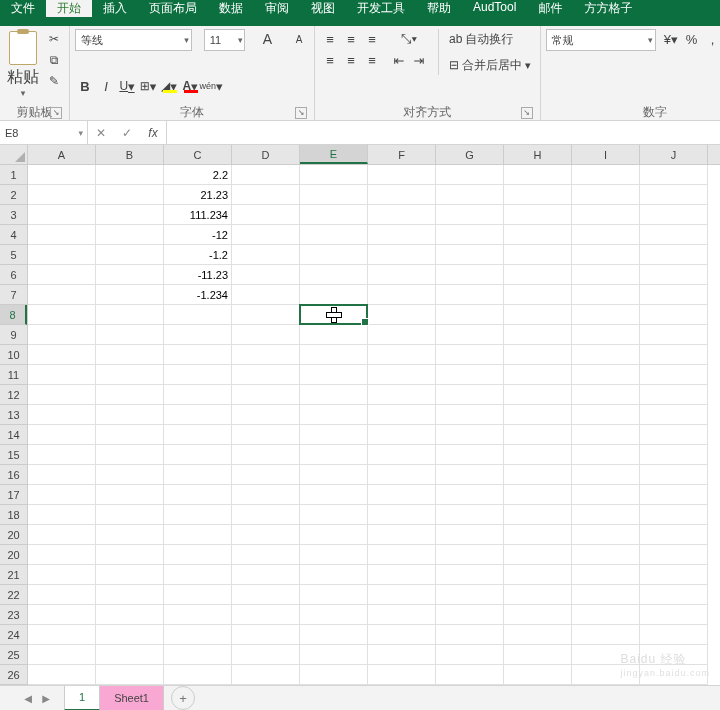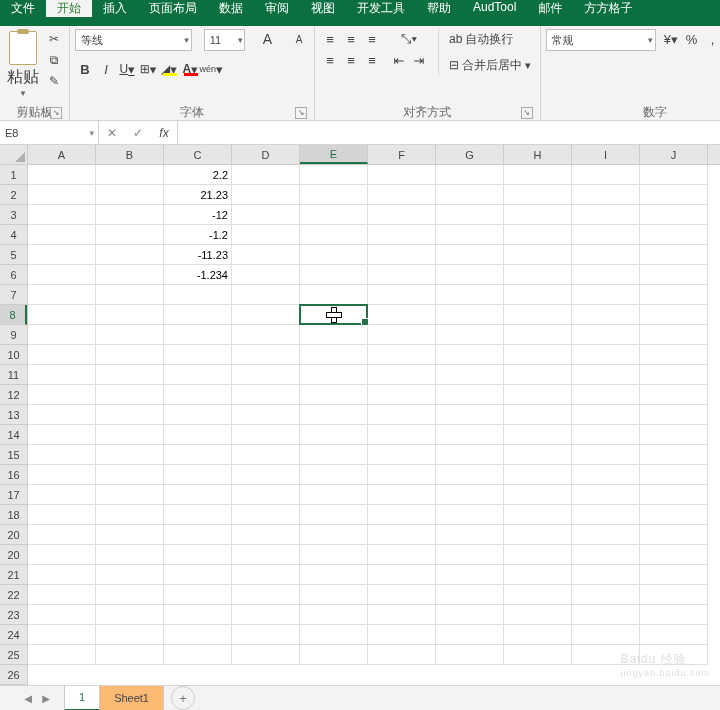--- a/index.html
+++ b/index.html
@@ -12,34 +12,34 @@
 .group{border-right:1px solid #d4d4d4;display:flex;flex-direction:column;padding:3px 5px 0 5px}
 .group .body{flex:1;display:flex;align-items:flex-start;gap:3px}
 .group .label{text-align:center;font-size:11px;color:#666;padding:1px 0;position:relative;height:17px}
 .group .label .launcher{position:absolute;right:2px;bottom:1px;width:12px;height:12px;border:1px solid #aaa;font-size:8px;line-height:9px;color:#666;cursor:pointer}
 .btncol{display:flex;flex-direction:column;align-items:center;justify-content:flex-start;gap:1px}
 .smallbtn{width:20px;height:20px;display:flex;align-items:center;justify-content:center;cursor:pointer;border:1px solid transparent;font-size:13px;color:#444}
 .paste-btn{width:36px;display:flex;flex-direction:column;align-items:center;cursor:pointer;padding-top:2px}
 .paste-icon{width:28px;height:34px;background:linear-gradient(#fff,#fff) padding-box;border:1px solid #bfa76a;border-radius:2px;position:relative}
 .paste-icon::before{content:"";position:absolute;top:-3px;left:7px;width:12px;height:5px;background:#bfa76a;border-radius:2px}
 .paste-label{font-size:16px;color:#444;margin-top:2px}
-.font-row1{display:flex;gap:12px;margin-bottom:5px}
+.font-row1{display:flex;gap:12px;margin-bottom:22px}
 .combo{height:22px;border:1px solid #c0c0c0;background:#fff;display:flex;align-items:center;padding:0 14px 0 5px;position:relative;font-size:11px;color:#444;cursor:pointer}
 .combo::after{content:"▾";position:absolute;right:2px;font-size:9px;color:#666}
 .font-row2{display:flex;gap:1px}
 .bold{font-weight:bold}
 .ital{font-style:italic}
 .uline{text-decoration:underline}
 .colorpatch{width:14px;height:3px;position:absolute;bottom:2px;left:3px}
 .align-grid{display:grid;grid-template-columns:repeat(3,20px);grid-template-rows:repeat(2,20px);gap:1px;margin-bottom:5px}
 .wrapbtn{display:flex;align-items:center;gap:3px;height:20px;padding:0 4px;cursor:pointer;font-size:11px;color:#444;white-space:nowrap}
 .num-col{display:flex;gap:5px}
 .num-row{display:flex;gap:1px}
 .formulabar{height:24px;background:#fff;border-bottom:1px solid #d4d4d4;display:flex;align-items:stretch}
-.namebox{width:99px;border-right:1px solid #d4d4d4;display:flex;align-items:center;padding:0 5px;font-size:11px;color:#444;position:relative}
+.namebox{width:88px;border-right:1px solid #d4d4d4;display:flex;align-items:center;padding:0 5px;font-size:11px;color:#444;position:relative}
 .namebox::after{content:"▾";position:absolute;right:4px;font-size:9px;color:#888}
 .fx-btns{display:flex;align-items:center;border-right:1px solid #d4d4d4}
 .fx-btn{width:26px;display:flex;align-items:center;justify-content:center;color:#888;cursor:pointer;font-size:12px}
 .fx-btn.fx{font-style:italic;color:#555}
 .formula-input{flex:1;padding:0 5px;display:flex;align-items:center;font-size:11px}
 .sheet-area{position:relative;height:540px;overflow:hidden}
 .sel-all{position:absolute;left:0;top:0;width:28px;height:20px;background:#e6e6e6;border-right:1px solid #ccc;border-bottom:1px solid #ccc}
 .sel-all::after{content:"";position:absolute;right:2px;bottom:2px;border:5px solid transparent;border-right-color:#b0b0b0;border-bottom-color:#b0b0b0}
 .colheads{position:absolute;left:28px;top:0;right:0;height:20px;display:flex;background:#e6e6e6;border-bottom:1px solid #ccc}
 .colhead{width:68px;border-right:1px solid #ccc;display:flex;align-items:center;justify-content:center;color:#444;font-size:11px;cursor:pointer}
@@ -54,21 +54,21 @@
 .active-cell::after{content:"";position:absolute;right:-3px;bottom:-3px;width:6px;height:6px;background:#217346;border:1px solid #fff}
 .cursor-plus{position:absolute;width:16px;height:16px;pointer-events:none}
 .cursor-plus::before,.cursor-plus::after{content:"";position:absolute;background:#fff;border:1px solid #000}
 .cursor-plus::before{left:5px;top:0;width:4px;height:14px}
 .cursor-plus::after{left:0;top:5px;width:14px;height:4px}
 .tabsbar{position:absolute;bottom:0;left:0;right:0;height:25px;background:#f3f3f3;border-top:1px solid #d4d4d4;display:flex;align-items:center;padding-left:20px}
 .nav-arrows{display:flex;gap:2px;margin-right:10px}
 .nav-arrow{width:16px;height:16px;display:flex;align-items:center;justify-content:center;color:#888;cursor:pointer;font-size:10px}
 .sheettab{height:25px;padding:0 14px;display:flex;align-items:center;border-right:1px solid #ccc;border-left:1px solid #ccc;background:#fff;font-size:11px;color:#217346;cursor:pointer;margin-right:-1px}
 .sheettab.active{border-bottom:2px solid #217346;background:#fff;z-index:1}
-.sheettab.inactive{background:#fdba74;color:#444}
+.sheettab.inactive{background:#f9a8d4;color:#444}
 .newsheet{width:24px;height:24px;display:flex;align-items:center;justify-content:center;margin-left:8px;color:#777;cursor:pointer;border:1px solid #ccc;border-radius:50%;font-size:13px}
 .watermark{position:absolute;right:10px;bottom:32px;color:#ddd;font-size:20px;font-family:Arial;letter-spacing:1px;pointer-events:none}
 .watermark small{display:block;font-size:9px;color:#e0e0e0;text-align:right}
 </style>
 </head>
 <body>
 
 <div class="tabbar">
   <div class="tab file">文件</div>
   <div class="tab active">开始</div>
@@ -259,20 +259,32 @@
         <div class="cell"></div>
         <div class="cell"></div>
         <div class="cell"></div>
         <div class="cell"></div>
         <div class="cell"></div>
         <div class="cell"></div>
       </div>
       <div class="row">
         <div class="cell"></div>
         <div class="cell"></div>
+        <div class="cell">111.234</div>
+        <div class="cell"></div>
+        <div class="cell"></div>
+        <div class="cell"></div>
+        <div class="cell"></div>
+        <div class="cell"></div>
+        <div class="cell"></div>
+        <div class="cell"></div>
+      </div>
+      <div class="row">
+        <div class="cell"></div>
+        <div class="cell"></div>
         <div class="cell">-12</div>
         <div class="cell"></div>
         <div class="cell"></div>
         <div class="cell"></div>
         <div class="cell"></div>
         <div class="cell"></div>
         <div class="cell"></div>
         <div class="cell"></div>
       </div>
       <div class="row">

